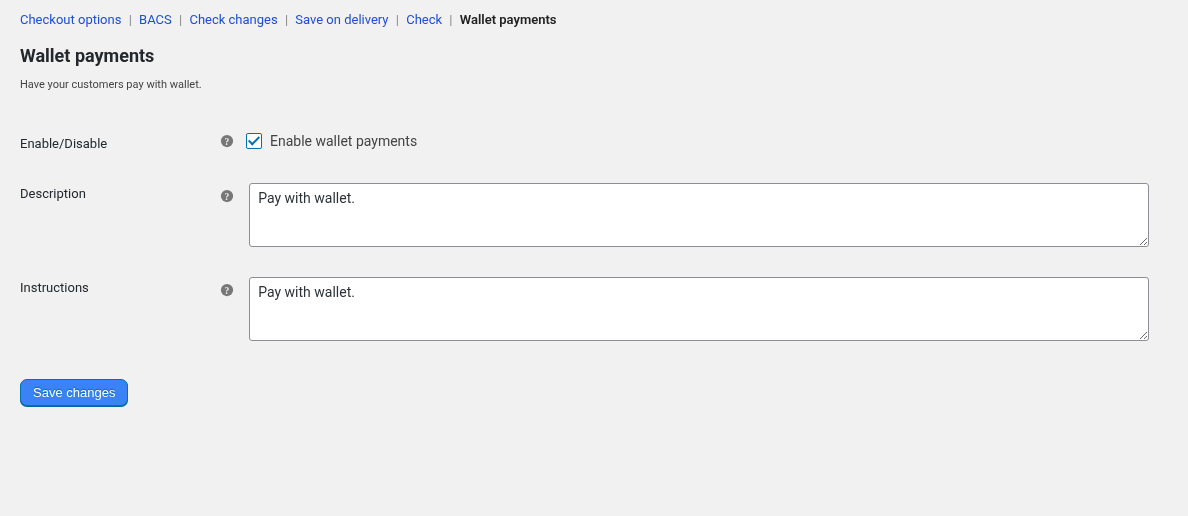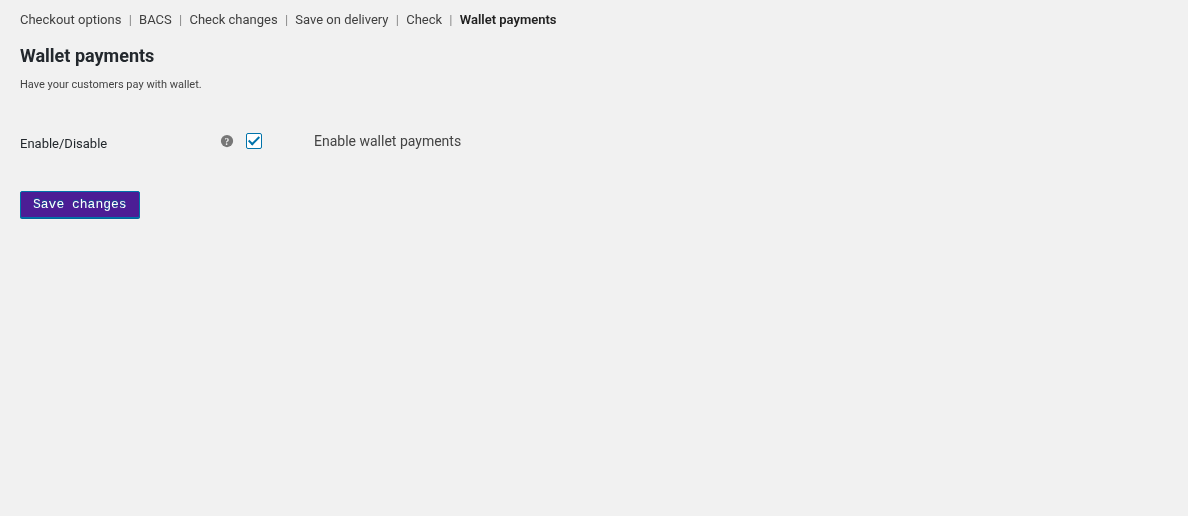--- a/index.html
+++ b/index.html
@@ -13,21 +13,21 @@
       color: #444;
       background: #f1f1f1;
       padding: 10px 20px 20px 20px;
       width: 1188px;
     }
     .subnav {
       margin-bottom: 18px;
       padding-top: 2px;
     }
     .subnav a {
-      color: #404040;
+      color: #1d4ed8;
       text-decoration: none;
       margin-top: 23px;
     }
     .subnav .sep {
       color: #888;
       margin: 0 4px;
     }
     .subnav .current {
       color: #222;
       font-weight: 600;
@@ -95,21 +95,20 @@
       top: 0px;
       width: 4px;
       height: 9px;
       border: solid #0073aa;
       border-width: 0 2px 2px 0;
       transform: rotate(45deg);
     }
     .checkbox-label {
       font-size: 14px;
       color: #444;
-      margin-left: 44px;
     }
     input[type="text"] {
       width: 400px;
       padding: 4px 8px;
       font-size: 14px;
       border: 1px solid #8c8f94;
       border-radius: 3px;
       background: #fff;
       height: 28px;
       color: #2c3338;
@@ -123,30 +122,29 @@
       border: 1px solid #8c8f94;
       border-radius: 3px;
       background: #fff;
       resize: both;
       color: #2c3338;
     }
     .submit-row {
       margin-top: 20px;
     }
     .button-primary {
-      background: #4c1d95;
+      background: #3b82f6;
       border: 1px solid #0073aa;
       color: #fff;
       font-size: 13px;
       padding: 5px 12px;
-      border-radius: 2px;
+      border-radius: 7px;
       cursor: pointer;
       box-shadow: 0 1px 0 #006799;
       text-shadow: 0 -1px 1px #006799;
-      font-family: Liberation Mono, monospace;
     }
   </style>
 </head>
 <body>
 
 <div class="subnav">
   <a href="#">Checkout options</a>
   <span class="sep">|</span>
   <a href="#">BACS</a>
   <span class="sep">|</span>
@@ -172,18 +170,42 @@
             <svg viewBox="0 0 16 16" width="14" height="14">
                 <circle cx="8" cy="8" r="7" fill="#777"></circle>
                 <text x="8" y="12" text-anchor="middle" font-size="11" fill="#f1f1f1" font-family="Georgia" font-weight="bold">?</text>
               </svg>
           </span>
           <input type="checkbox" checked="" style="">
           <span class="checkbox-label">Enable wallet payments</span>
         </div>
       </td>
     </tr>
+    <tr>
+      <th>Description</th>
+      <td>
+        <span class="help-icon" style="vertical-align:top;margin-top:6px;">
+          <svg viewBox="0 0 16 16" width="14" height="14">
+              <circle cx="8" cy="8" r="7" fill="#777"></circle>
+              <text x="8" y="12" text-anchor="middle" font-size="11" fill="#f1f1f1" font-family="Georgia" font-weight="bold">?</text>
+            </svg>
+        </span>
+        <textarea style="">Pay with wallet.</textarea>
+      </td>
+    </tr>
+    <tr>
+      <th>Instructions</th>
+      <td>
+        <span class="help-icon" style="vertical-align:top;margin-top:6px;">
+          <svg viewBox="0 0 16 16" width="14" height="14">
+              <circle cx="8" cy="8" r="7" fill="#777"></circle>
+              <text x="8" y="12" text-anchor="middle" font-size="11" fill="#f1f1f1" font-family="Georgia" font-weight="bold">?</text>
+            </svg>
+        </span>
+        <textarea style="">Pay with wallet.</textarea>
+      </td>
+    </tr>
   </tbody>
 </table>
 
 <div class="submit-row">
   <button class="button-primary">Save changes</button>
 </div>
 
 </body></html>

